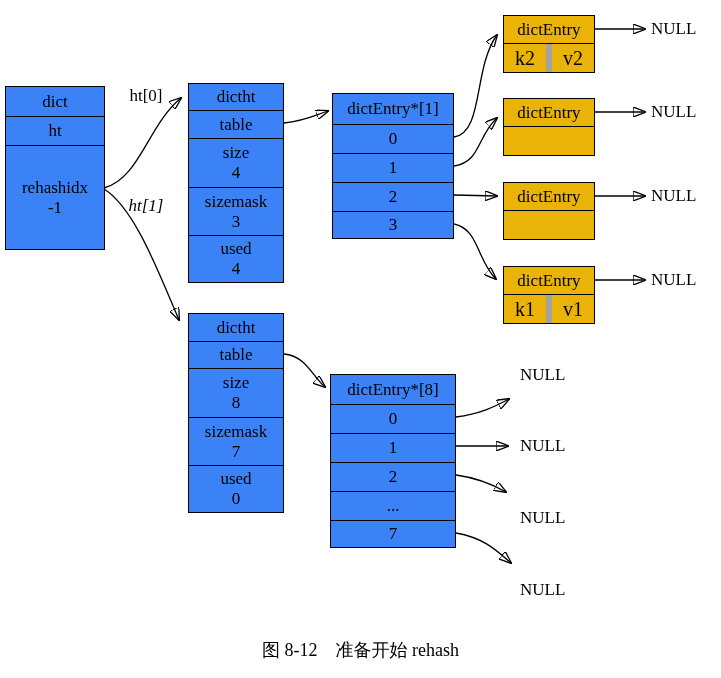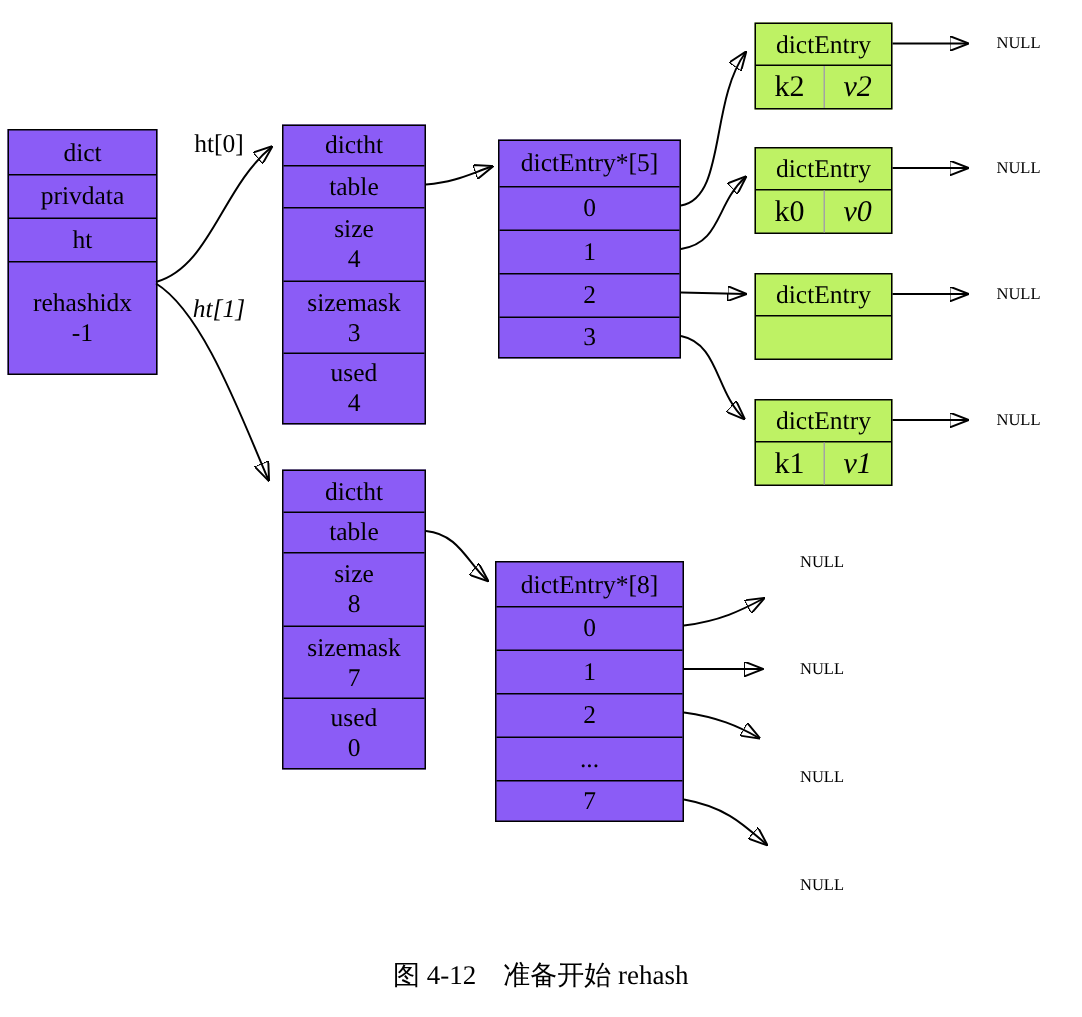--- a/index.html
+++ b/index.html
@@ -1,49 +1,48 @@
 <!DOCTYPE html>
 <html><head>
 <meta charset="utf-8">
 <style>
   html,body{margin:0;padding:0;background:#fff;}
   .canvas{
     position:relative;width:721px;height:678px;background:#fff;
     font-family:"Liberation Serif","DejaVu Serif",serif;color:#000;overflow:hidden;
   }
   .box{
-    position:absolute;background:#8b5cf6;border:1px solid #000;box-sizing:border-box;
+    position:absolute;background:#3b82f6;border:1px solid #000;box-sizing:border-box;
     display:flex;flex-direction:column;
   }
   .row{
     box-sizing:border-box;border-top:1px solid #000;display:flex;flex-direction:column;
     align-items:center;justify-content:center;font-size:17px;line-height:20px;
   }
   .row.first{border-top:none;}
-  .entry{position:absolute;background:#bef264;border:1px solid #000;box-sizing:border-box;
+  .entry{position:absolute;background:#eab308;border:1px solid #000;box-sizing:border-box;
     display:flex;flex-direction:column;}
   .entry .hdr{box-sizing:border-box;height:28px;border-bottom:1px solid #000;
     display:flex;align-items:center;justify-content:center;font-size:17px;}
   .entry .cells{flex:1;display:flex;}
   .entry .cell{flex:1;display:flex;align-items:center;justify-content:center;font-size:20px;}
-  .entry .cell + .cell{border-left:1px solid #a3a3a3;font-style:italic;}
+  .entry .cell + .cell{border-left:6px solid #a3a3a3;}
   .floatlabel{position:absolute;font-size:17px;line-height:20px;text-align:center;}
-  .nulltext{position:absolute;font-size:11px;line-height:20px;width:56px;text-align:center;}
+  .nulltext{position:absolute;font-size:17px;line-height:20px;width:56px;}
   .caption{position:absolute;left:0;top:640;width:721px;text-align:center;font-size:18px;}
   svg.edges{position:absolute;left:0;top:0;pointer-events:none;}
   svg.edges path{stroke:#000;stroke-width:1.3;fill:none;}
 </style>
 </head>
 <body>
 
 <div class="canvas">
 
   <div class="box" style="left:5px;top:86px;width:100px;height:164px;">
     <div class="row first" style="height:29px;">dict</div>
-    <div class="row" style="height:29px;">privdata</div>
     <div class="row" style="height:29px;">ht</div>
     <div class="row" style="flex:1;">
       <span>rehashidx</span>
       <span>-1</span>
     </div>
   </div>
 
   <div class="floatlabel" style="left:124px;top:86px;width:44px;">ht[0]</div>
   <div class="floatlabel" style="left:124px;top:196px;width:44px;font-style:italic;">ht[1]</div>
 
@@ -75,21 +74,21 @@
       <span>sizemask</span>
       <span>7</span>
     </div>
     <div class="row" style="flex:1;">
       <span>used</span>
       <span>0</span>
     </div>
   </div>
 
   <div class="box" style="left:332px;top:93px;width:122px;height:146px;">
-    <div class="row first" style="height:30px;">dictEntry*[5]</div>
+    <div class="row first" style="height:30px;">dictEntry*[1]</div>
     <div class="row" style="height:29px;">0</div>
     <div class="row" style="height:29px;">1</div>
     <div class="row" style="height:29px;">2</div>
     <div class="row" style="flex:1;">3</div>
   </div>
 
   <div class="box" style="left:330px;top:374px;width:126px;height:174px;">
     <div class="row first" style="height:29px;">dictEntry*[8]</div>
     <div class="row" style="height:29px;">0</div>
     <div class="row" style="height:29px;">1</div>
@@ -100,24 +99,20 @@
 
   <div class="entry" style="left:503px;top:15px;width:92px;height:58px;">
     <div class="hdr">dictEntry</div>
     <div class="cells">
       <div class="cell">k2</div>
       <div class="cell">v2</div>
     </div>
   </div>
   <div class="entry" style="left:503px;top:98px;width:92px;height:58px;">
     <div class="hdr">dictEntry</div>
-    <div class="cells">
-      <div class="cell">k0</div>
-      <div class="cell">v0</div>
-    </div>
   </div>
   <div class="entry" style="left:503px;top:182px;width:92px;height:58px;">
     <div class="hdr">dictEntry</div>
   </div>
   <div class="entry" style="left:503px;top:266px;width:92px;height:58px;">
     <div class="hdr">dictEntry</div>
     <div class="cells">
       <div class="cell">k1</div>
       <div class="cell">v1</div>
     </div>
@@ -126,21 +121,21 @@
   <div class="nulltext" style="left:651px;top:19px;">NULL</div>
   <div class="nulltext" style="left:651px;top:102px;">NULL</div>
   <div class="nulltext" style="left:651px;top:186px;">NULL</div>
   <div class="nulltext" style="left:651px;top:270px;">NULL</div>
 
   <div class="nulltext" style="left:520px;top:365px;">NULL</div>
   <div class="nulltext" style="left:520px;top:436px;">NULL</div>
   <div class="nulltext" style="left:520px;top:508px;">NULL</div>
   <div class="nulltext" style="left:520px;top:580px;">NULL</div>
 
-  <div class="caption" style="top:638px;">图 4-12　准备开始 rehash</div>
+  <div class="caption" style="top:638px;">图 8-12　准备开始 rehash</div>
 
   <svg class="edges" width="721" height="678" viewBox="0 0 721 678">
     <defs>
       <marker id="ah" markerUnits="userSpaceOnUse" markerWidth="13" markerHeight="10" viewBox="0 0 13 10" refX="12" refY="5" orient="auto">
         <path d="M0,0 L13,5 L0,10 Z" fill="#000" stroke="none"></path>
       </marker>
     </defs>
     <path d="M104,188 C140,178 148,125 181,98" marker-end="url(#ah)"></path>
     <path d="M104,189 C135,208 160,276 179,320" marker-end="url(#ah)"></path>
     <path d="M284,123 C305,121 313,116 328,111" marker-end="url(#ah)"></path>

